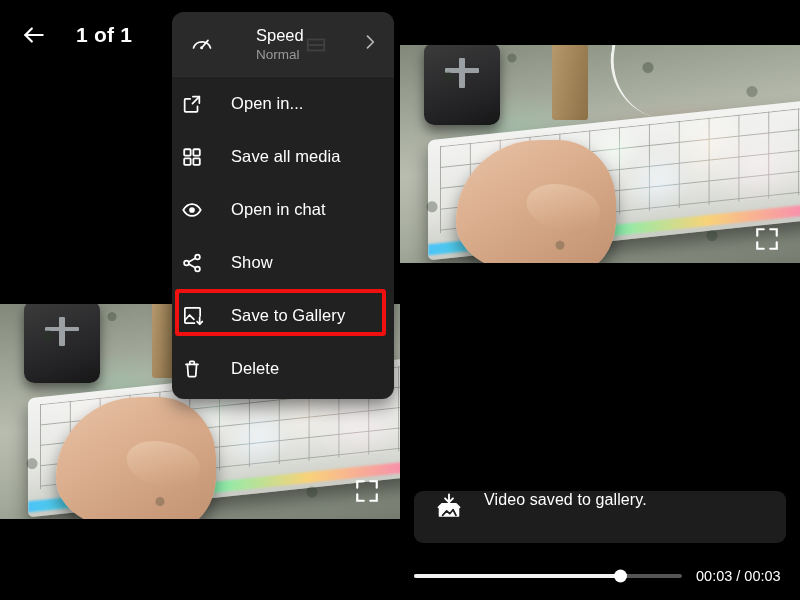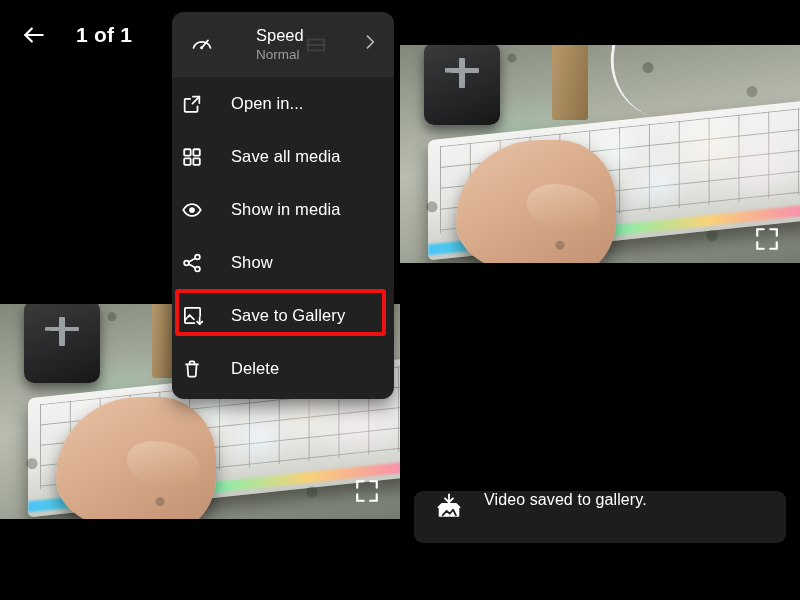--- a/index.html
+++ b/index.html
@@ -454,21 +454,21 @@
         <div class="mi-label">Save all media</div>
       </div>
 
       <div class="menu-item">
         <div class="mi-icon">
           <svg width="22" height="22" viewBox="0 0 24 24" fill="none" stroke="#ffffff" stroke-width="1.9">
             <path d="M2.5 12 C5 7.5 8.5 5.5 12 5.5 C15.5 5.5 19 7.5 21.5 12 C19 16.5 15.5 18.5 12 18.5 C8.5 18.5 5 16.5 2.5 12 Z"></path>
             <circle cx="12" cy="12" r="3.1" fill="#ffffff" stroke="none"></circle>
           </svg>
         </div>
-        <div class="mi-label">Show in media</div>
+        <div class="mi-label">Open in chat</div>
       </div>
 
       <div class="menu-item">
         <div class="mi-icon">
           <svg width="22" height="22" viewBox="0 0 24 24" fill="none" stroke="#ffffff" stroke-width="1.9">
             <circle cx="18" cy="5.5" r="2.6"></circle>
             <circle cx="6" cy="12" r="2.6"></circle>
             <circle cx="18" cy="18.5" r="2.6"></circle>
             <line x1="8.4" y1="10.8" x2="15.6" y2="6.8"></line>
             <line x1="8.4" y1="13.2" x2="15.6" y2="17.2"></line>
@@ -538,15 +538,22 @@
           <line x1="12" y1="2" x2="12" y2="8.5"></line>
           <polyline points="8.6,5.4 12,8.8 15.4,5.4"></polyline>
           <path d="M4 20.5 V14.5 A1 1 0 0 1 5 13.5 H19 A1 1 0 0 1 20 14.5 V20.5 Z" fill="#ffffff" stroke="#ffffff"></path>
           <path d="M3 13.2 L6 10.2 H18 L21 13.2" fill="#ffffff" stroke="#ffffff"></path>
           <polyline points="6.5,20 10,16.2 12.6,18.6 15.5,15.2 18,20" stroke="#1d1d1d" stroke-width="1.5" fill="none"></polyline>
         </svg>
       </div>
       <div class="toast-text">Video saved to gallery.</div>
     </div>
 
+    <div class="seekrow">
+      <div class="seek-track">
+        <div class="seek-fill" style="width: 77%;"></div>
+        <div class="seek-thumb" style="left: 77%;"></div>
+      </div>
+      <div class="seek-time">00:03 / 00:03</div>
+    </div>
 
   </div>
 </div>
 
 </body></html>

